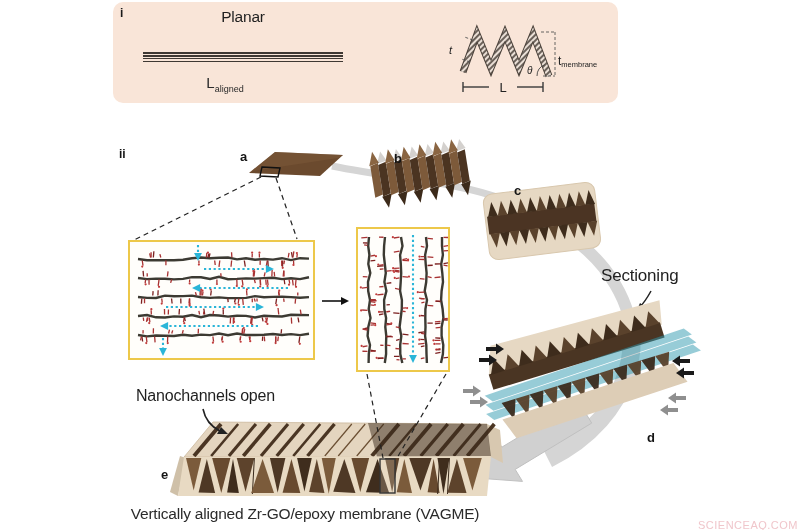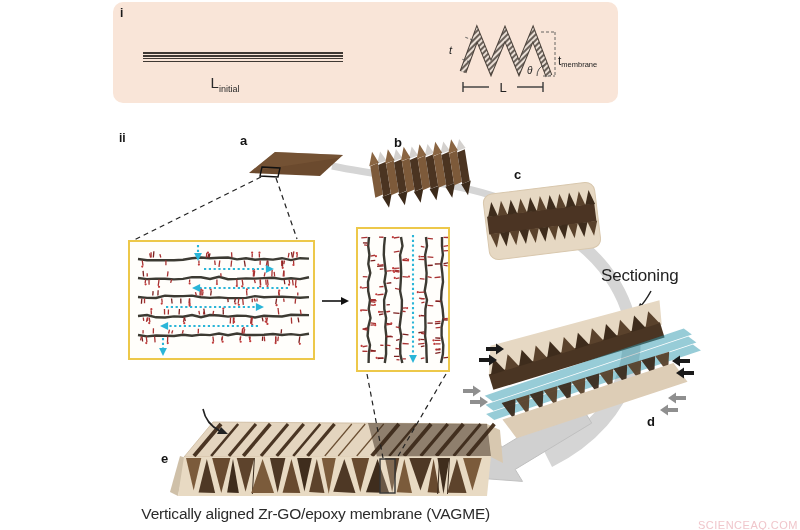--- a/index.html
+++ b/index.html
@@ -11,40 +11,41 @@
            background:#f9e5d8;z-index:1;}
   .pi-index{position:absolute;left:7px;top:4px;font-weight:bold;font-size:12px;color:#1a1a1a;}
   .pi-title{position:absolute;top:6px;width:140px;text-align:center;font-size:15.5px;color:#1f1f1f;letter-spacing:-0.2px;}
   .pi-planar-title{left:60px;}
   .pi-wrinkled-title{left:319px;}
   .planar-lines{position:absolute;left:30px;top:50px;width:200px;height:11px;
     background:repeating-linear-gradient(to bottom,#3f3833 0 1.5px,transparent 1.5px 3px);}
   .l-initial{position:absolute;left:62px;top:72px;width:100px;text-align:center;font-size:15px;color:#2a2a2a;}
   .l-initial sub,.sublab sub{font-size:9px;}
   
-  .step-label{position:absolute;z-index:4;font-weight:bold;font-size:13px;color:#141414;}
+  .step-label{position:absolute;z-index:4;font-weight:bold;font-size:13px;color:#141414;margin-top:16px;}
   .fig-label{position:absolute;z-index:4;font-size:16px;color:#1f1f1f;letter-spacing:-0.2px;}
-  .caption{position:absolute;left:120px;top:505px;width:370px;text-align:right;z-index:4;
+  .caption{position:absolute;left:120px;top:505px;width:370px;text-align:center;z-index:4;
            font-size:15.5px;letter-spacing:-0.2px;color:#2b2b2b;}
   .watermark{position:absolute;left:698px;top:519px;z-index:4;font-size:11px;color:#f0c6cb;letter-spacing:0.5px;}
   .fig-svg{position:absolute;left:0;top:0;z-index:2;}
   .inset{position:absolute;background:#fffefb;border:2px solid #edc84a;z-index:3;}
   .inset-1{left:128px;top:240px;width:183px;height:116px;}
   .inset-2{left:356px;top:227px;width:90px;height:141px;}
   .inset svg{display:block;}
 </style>
 </head>
 <body>
 
 <div class="stage">
 
   <div class="panel-i">
     <div class="pi-index">i</div>
+    <div class="pi-title pi-planar-title">Planar</div>
     <div class="planar-lines"></div>
-    <div class="l-initial sublab"><span>L</span><sub>initial</sub></div>
+    <div class="l-initial sublab"><span>L</span><sub>aligned</sub></div>
 
     <svg class="abs" style="left:330px;top:22px;" width="165" height="76" viewBox="0 0 165 76">
       <defs>
         <pattern id="hatch" width="4" height="4" patternUnits="userSpaceOnUse" patternTransform="rotate(45)">
           <rect width="4" height="4" fill="#eadfd6"></rect>
           <line x1="1" y1="0" x2="1" y2="4" stroke="#4a413a" stroke-width="1.6"></line>
         </pattern>
       </defs>
 
       <polyline points="20,48 34,10 48,44 62,10 76,44 90,10 106,52" fill="none" stroke="#4a413a" stroke-width="7"></polyline>
@@ -630,15 +631,16 @@
       </svg>
   </div>
 
   <div class="step-label" style="left:119px;top:131px;font-size:12px;">ii</div>
   <div class="step-label" style="left:240px;top:133px;">a</div>
   <div class="step-label" style="left:394px;top:135px;">b</div>
   <div class="step-label" style="left:514px;top:167px;">c</div>
   <div class="step-label" style="left:647px;top:414px;">d</div>
   <div class="step-label" style="left:161px;top:451px;">e</div>
   <div class="fig-label" style="left:601px;top:266px;font-size:17px;">Sectioning</div>
+  <div class="fig-label" style="left:136px;top:387px;">Nanochannels open</div>
   <div class="caption">Vertically aligned Zr-GO/epoxy membrane (VAGME)</div>
   <div class="watermark">SCIENCEAQ.COM</div>
 </div>
 
 </body></html>

